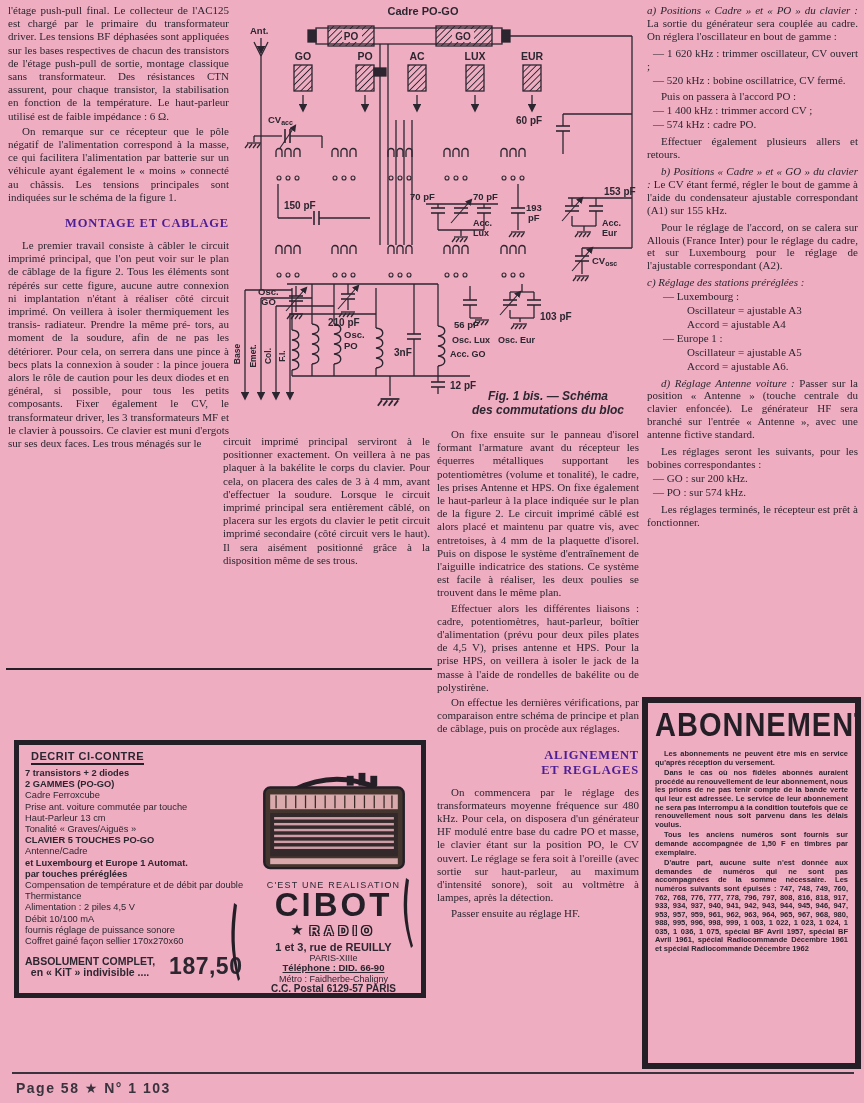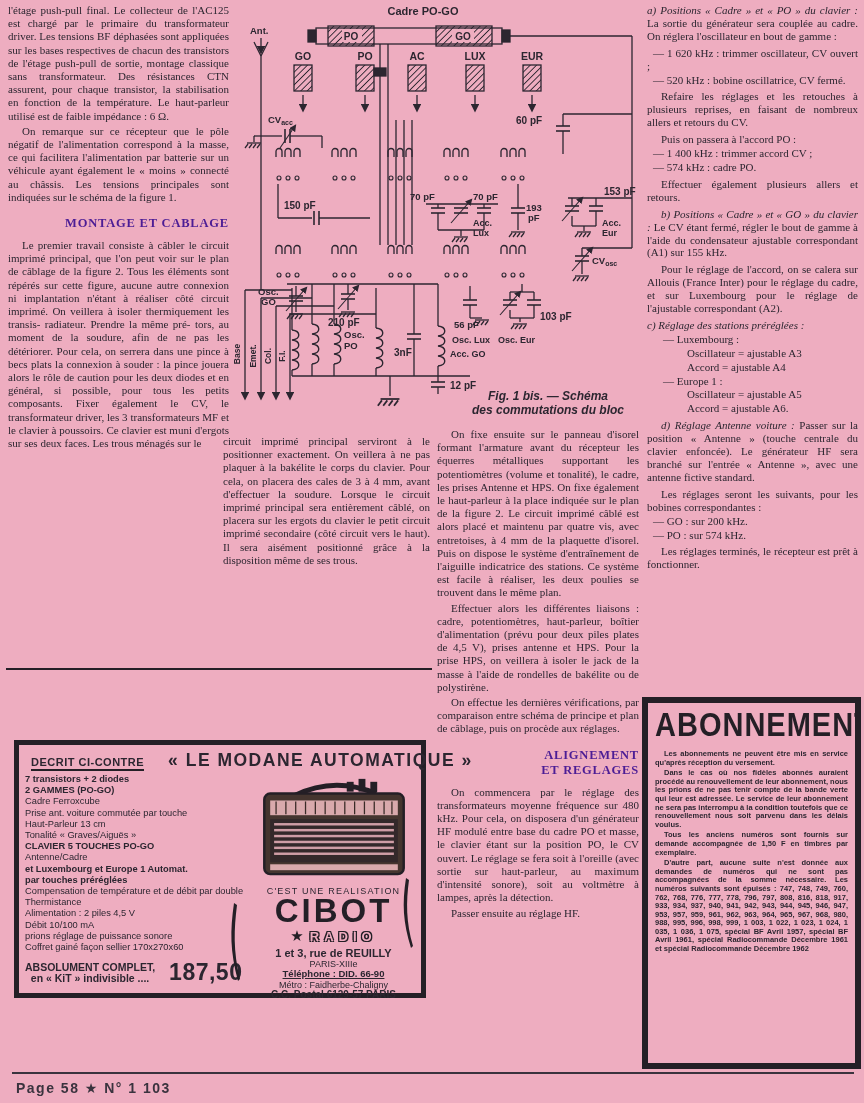--- a/index.html
+++ b/index.html
@@ -23,21 +23,21 @@
   p.dsh { text-indent:0; padding-left:16px; text-align:left; }
   p.sp { margin-top:4px; }
 
   .divider { position:absolute; left:6px; top:668px; width:426px; border-top:2.5px solid #241f26; }
   .schematic { position:absolute; left:230px; top:2px; width:410px; height:426px; }
   svg text { font-family:"Liberation Sans","DejaVu Sans",sans-serif; font-weight:bold; fill:#2c2630; }
 
   
   .ad { position:absolute; left:14px; top:740px; width:412px; height:258px;
         border:5px solid #241f26; font-family:"Liberation Sans","DejaVu Sans",sans-serif; }
-  .ad-head { display:flex; align-items:baseline; gap:24px; padding:5px 8px 1px 12px; }
+  .ad-head { display:flex; align-items:baseline; gap:10px; padding:5px 8px 1px 12px; }
   .ad-head-left { font-size:11px; font-weight:bold; letter-spacing:.5px; border-bottom:2px solid #241f26; padding-bottom:1px; white-space:nowrap; }
   .ad-head-right { font-size:17.5px; font-weight:bold; letter-spacing:1.5px; white-space:nowrap; }
   .ad-body { display:flex; }
   .ad-left { width:232px; padding:2px 2px 0 6px; }
   .f { font-size:9.3px; line-height:11.2px; text-align:left; }
   .fb { font-weight:bold; }
   .ad-price-row { display:flex; align-items:center; margin-top:6px; }
   .ad-complete { font-size:10.5px; line-height:11px; font-weight:bold; text-align:left; }
   .ad-complete .l2 { font-weight:bold;text-align:center; }
   .ad-price { font-size:23px; font-weight:bold; margin-left:14px; letter-spacing:.5px; }
@@ -364,21 +364,20 @@
     <p>On effectue les dernières vérifications, par comparaison entre schéma de principe et plan de câblage, puis on procède aux réglages.</p>
     <h3 class="sect"><span>ALIGNEMENT</span><br><span>ET REGLAGES</span></h3>
     <p>On commencera par le réglage des transformateurs moyenne fréquence sur 480 kHz. Pour cela, on disposera d'un générateur HF modulé entre base du cadre PO et masse, le clavier étant sur la position PO, le CV ouvert. Le réglage se fera soit à l'oreille (avec sortie sur haut-parleur, au maximum d'intensité sonore), soit au voltmètre à lampes, après la détection.</p>
     <p>Passer ensuite au réglage HF.</p>
   </div>
 
   <div class="col col4">
     <p class="nt"><span class="it">a) Positions « Cadre » et « PO » du clavier :</span> <span>La sortie du générateur sera couplée au cadre. On réglera l'oscillateur en bout de gamme :</span></p>
     <p class="itm sp">— 1 620 kHz : trimmer oscillateur, CV ouvert ;</p>
     <p class="itm">— 520 kHz : bobine oscillatrice, CV fermé.</p>
-    <p class="sp">Refaire les réglages et les retouches à plusieurs reprises, en faisant de nombreux allers et retours du CV.</p>
     <p class="sp">Puis on passera à l'accord PO :</p>
     <p class="itm">— 1 400 kHz : trimmer accord CV ;</p>
     <p class="itm">— 574 kHz : cadre PO.</p>
     <p class="sp">Effectuer également plusieurs allers et retours.</p>
     <p class="sp"><span class="it">b) Positions « Cadre » et « GO » du clavier :</span> <span>Le CV étant fermé, régler le bout de gamme à l'aide du condensateur ajustable correspondant (A1) sur 155 kHz.</span></p>
     <p class="sp">Pour le réglage de l'accord, on se calera sur Allouis (France Inter) pour le réglage du cadre, et sur Luxembourg pour le réglage de l'ajustable correspondant (A2).</p>
     <p class="sp nt"><span class="it">c) Réglage des stations préréglées :</span></p>
     <p class="dsh">— Luxembourg :</p>
     <p class="sub">Oscillateur  =  ajustable  A3</p>
     <p class="sub">Accord  =  ajustable  A4</p>
@@ -390,38 +389,37 @@
     <p class="itm">— GO : sur 200 kHz.</p>
     <p class="itm">— PO : sur 574 kHz.</p>
     <p class="sp">Les réglages terminés, le récepteur est prêt à fonctionner.</p>
   </div>
 
   <div class="divider"></div>
 
   <div class="ad">
     <div class="ad-head">
       <span class="ad-head-left">DECRIT CI-CONTRE</span>
-      <span class="ad-head-right">« LE MODANE AUTOMATIQUE »</span>
     </div>
     <div class="ad-body">
       <div class="ad-left">
         <div class="f fb">7 transistors  +  2 diodes</div>
         <div class="f fb">2 GAMMES (PO-GO)</div>
         <div class="f">Cadre Ferroxcube</div>
         <div class="f">Prise ant. voiture commutée par touche</div>
         <div class="f">Haut-Parleur 13 cm</div>
         <div class="f">Tonalité « Graves/Aiguës »</div>
         <div class="f fb">CLAVIER 5 TOUCHES PO-GO</div>
         <div class="f">Antenne/Cadre</div>
         <div class="f fb">et Luxembourg et Europe 1 Automat.</div>
         <div class="f fb">par touches préréglées</div>
         <div class="f">Compensation de température et de débit par double Thermistance</div>
         <div class="f">Alimentation : 2 piles 4,5 V</div>
         <div class="f">Débit 10/100 mA</div>
-        <div class="f">prions réglage de puissance sonore</div>
+        <div class="f">fournis réglage de puissance sonore</div>
         <div class="f">Coffret gainé façon sellier 170x270x60</div>
         <div class="ad-price-row">
           <div class="ad-complete">
             <div>ABSOLUMENT COMPLET,</div>
             <div class="l2">en « KiT » indivisible ....</div>
           </div>
           <div class="ad-price">187,50</div>
         </div>
       </div>
       <div class="ad-right">

